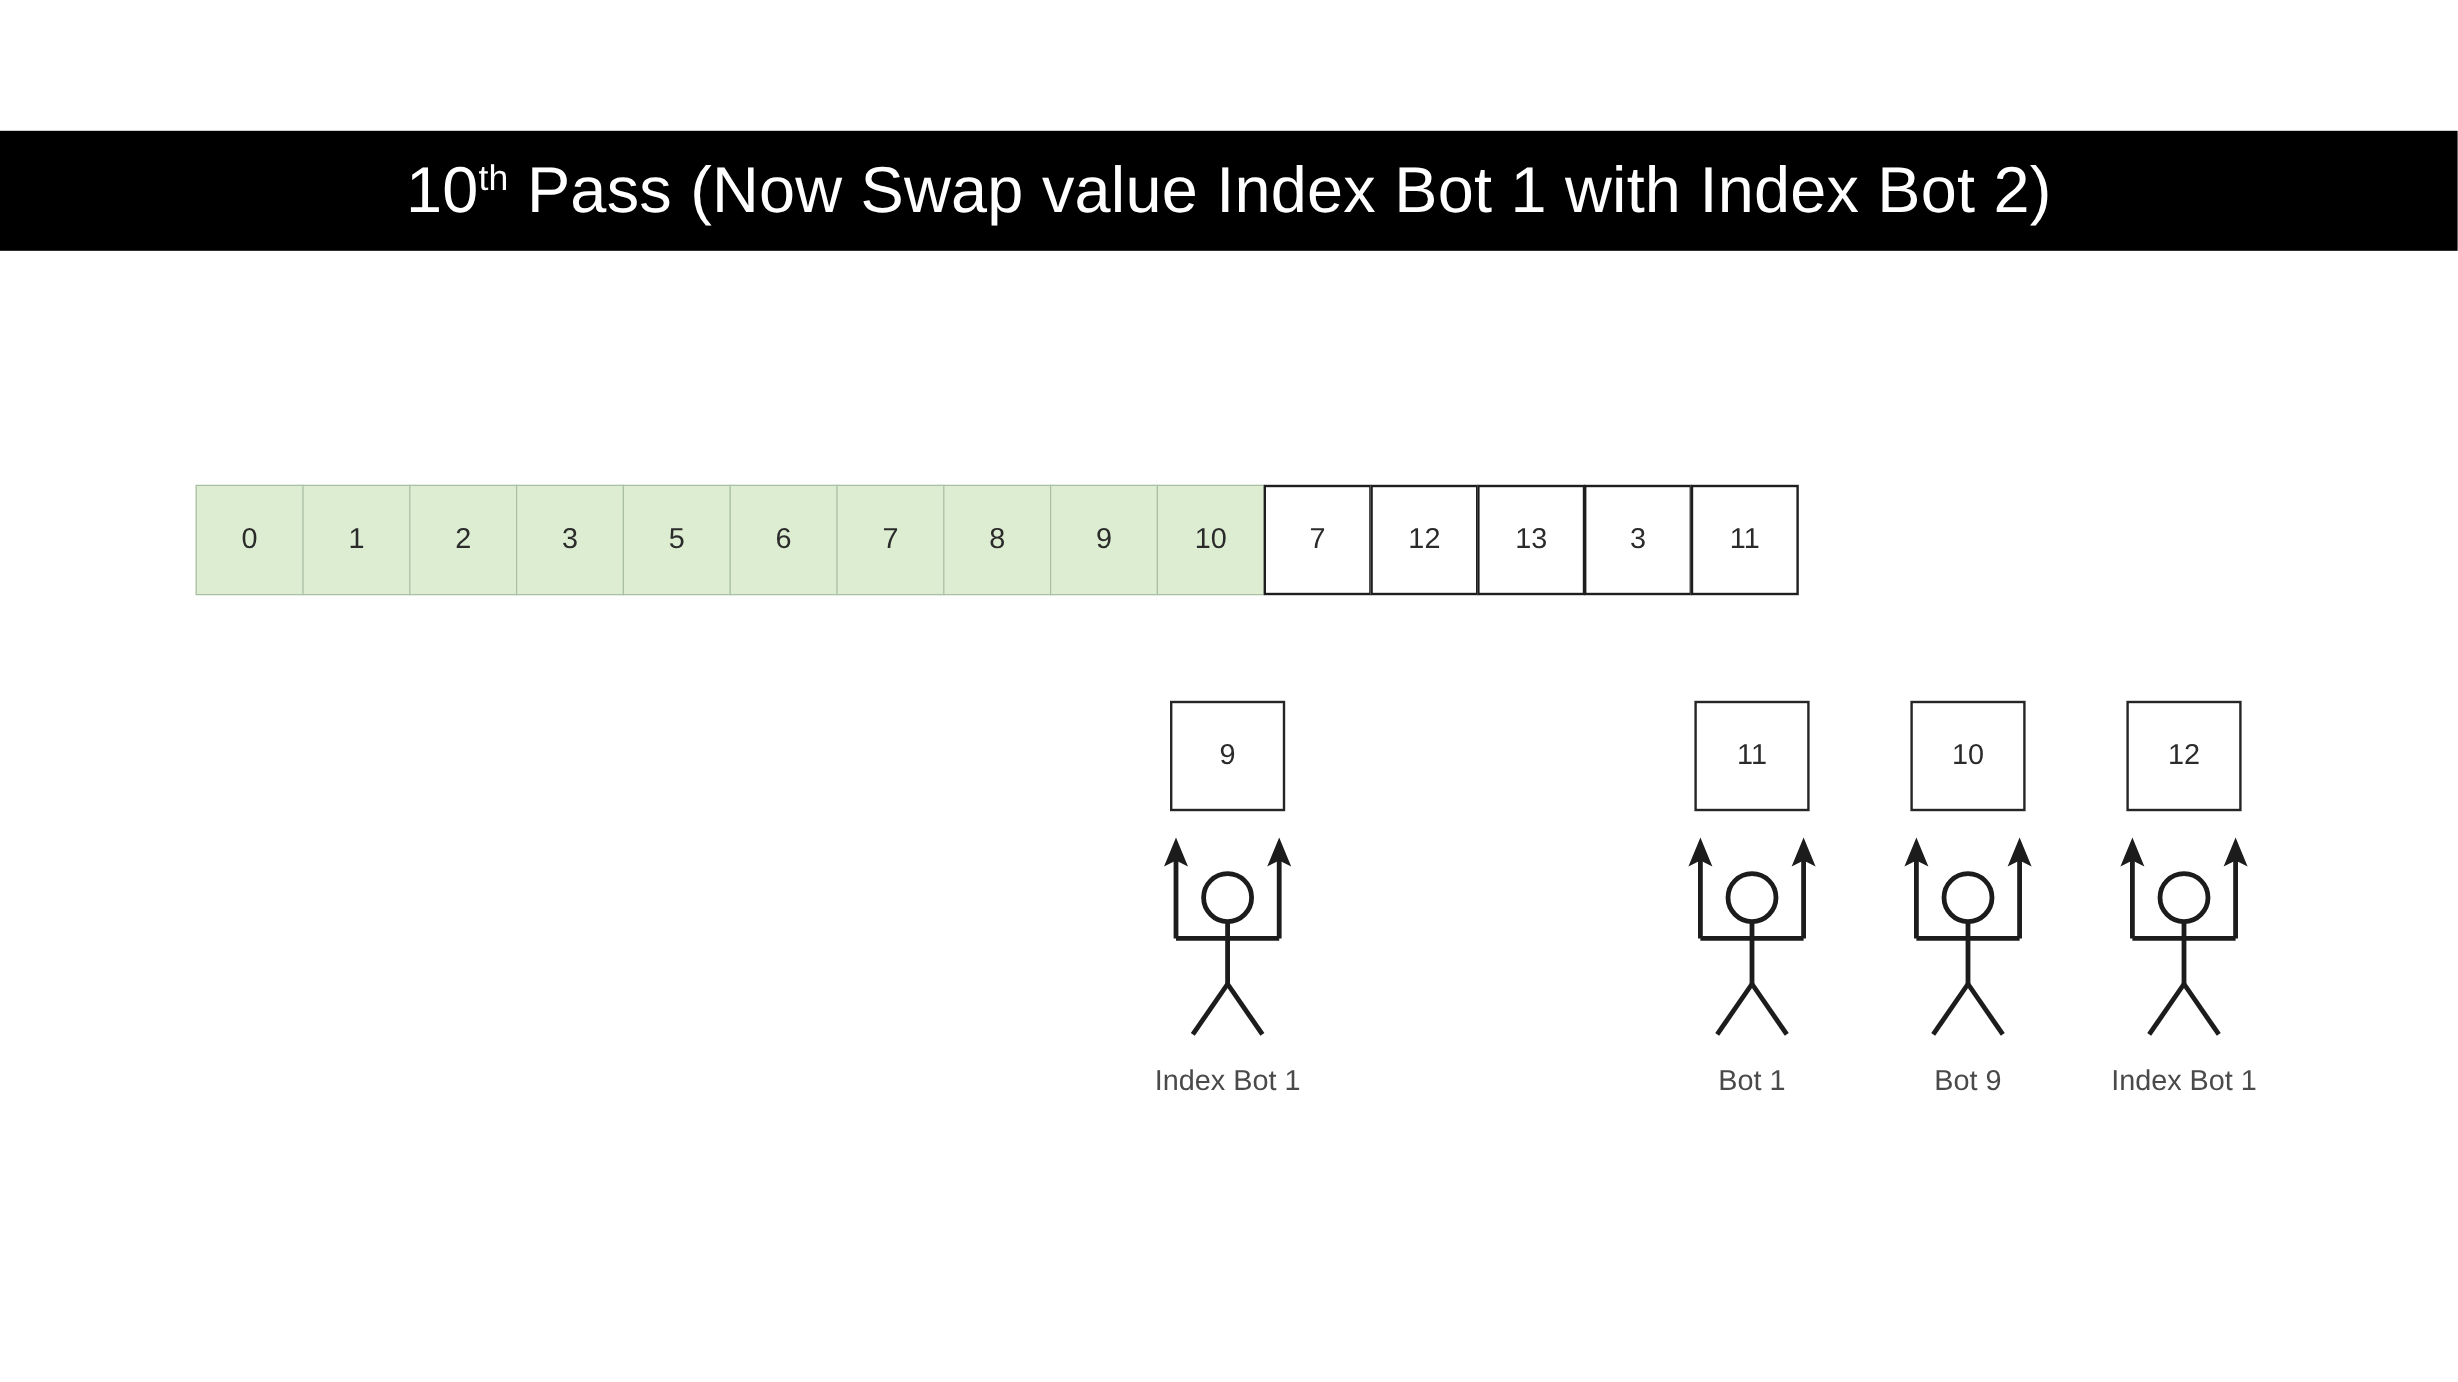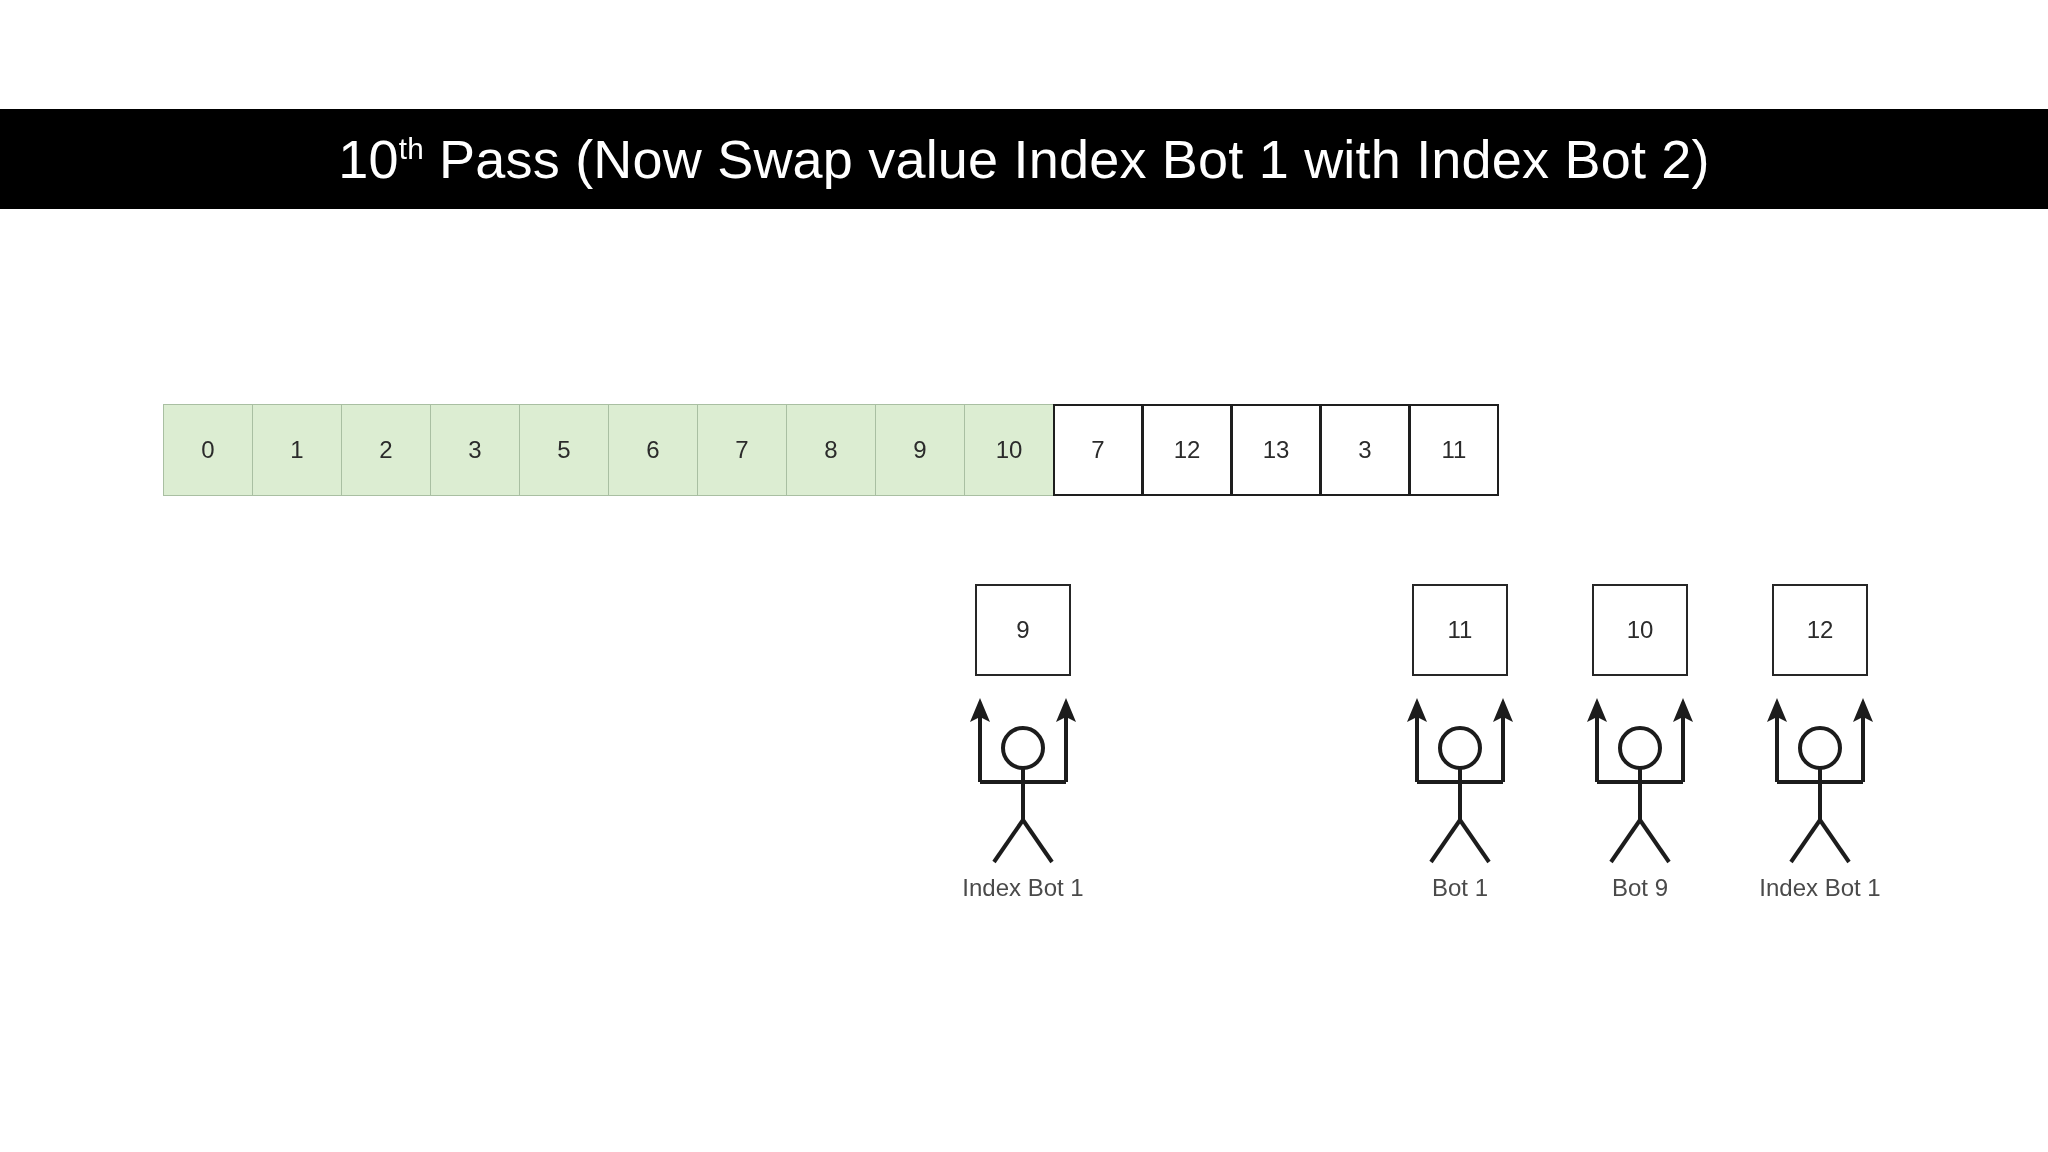--- a/index.html
+++ b/index.html
@@ -87,21 +87,21 @@
     display: flex;
     align-items: center;
     justify-content: center;
     font-size: 24px;
     color: #2b2b2b;
   }
   .bot-figure {
     margin-top: 10px;
   }
   .bot-label {
-    margin-top: 4px;
+    margin-top: 16px;
     font-size: 24px;
     color: #4a4a4a;
     white-space: nowrap;
   }
 </style>
 </head>
 <body>
 
 <div id="title-banner">
   <div id="title-text">

